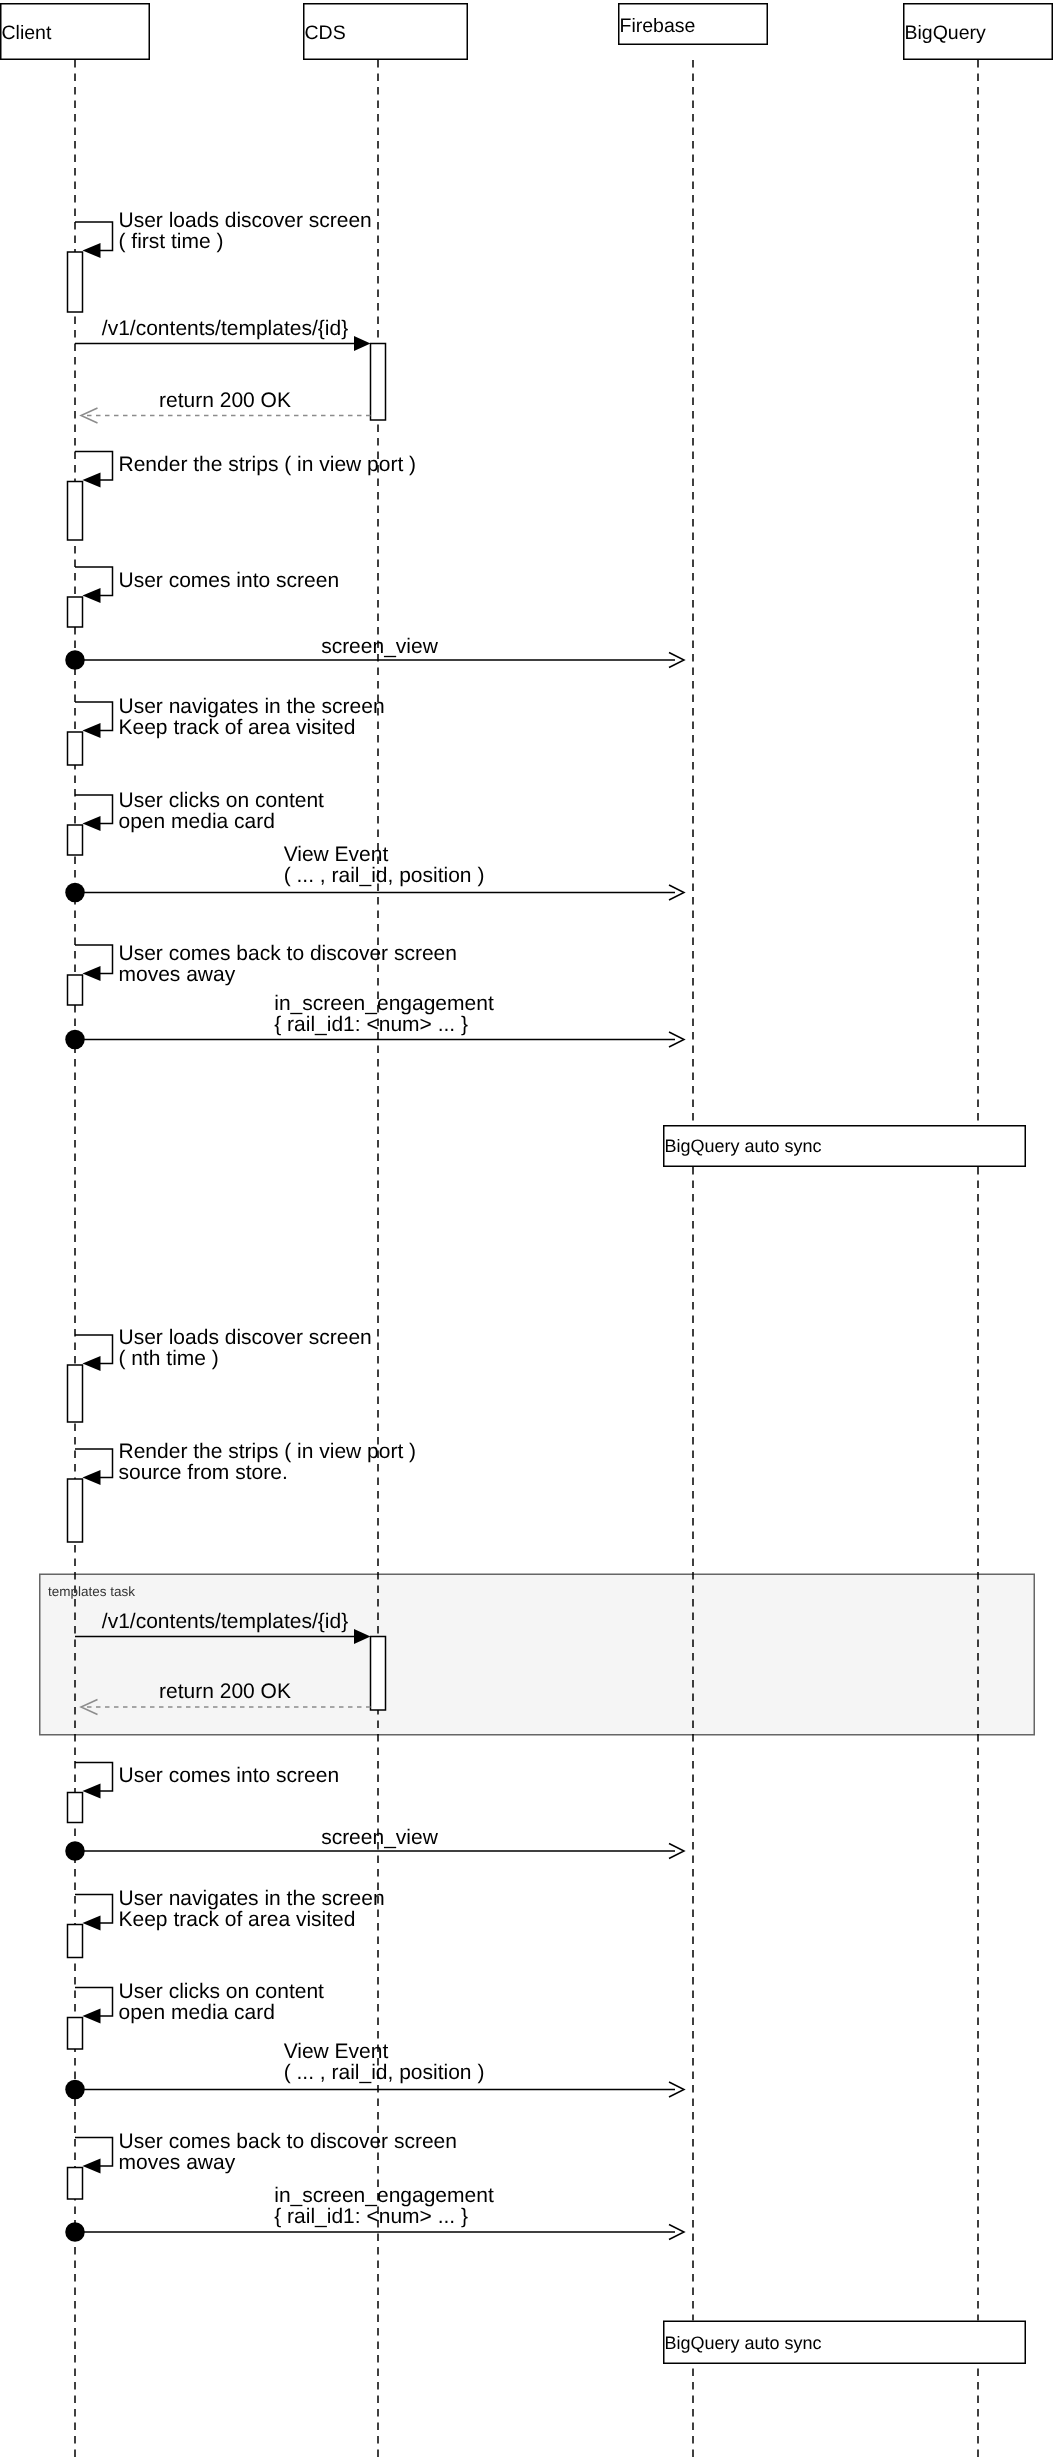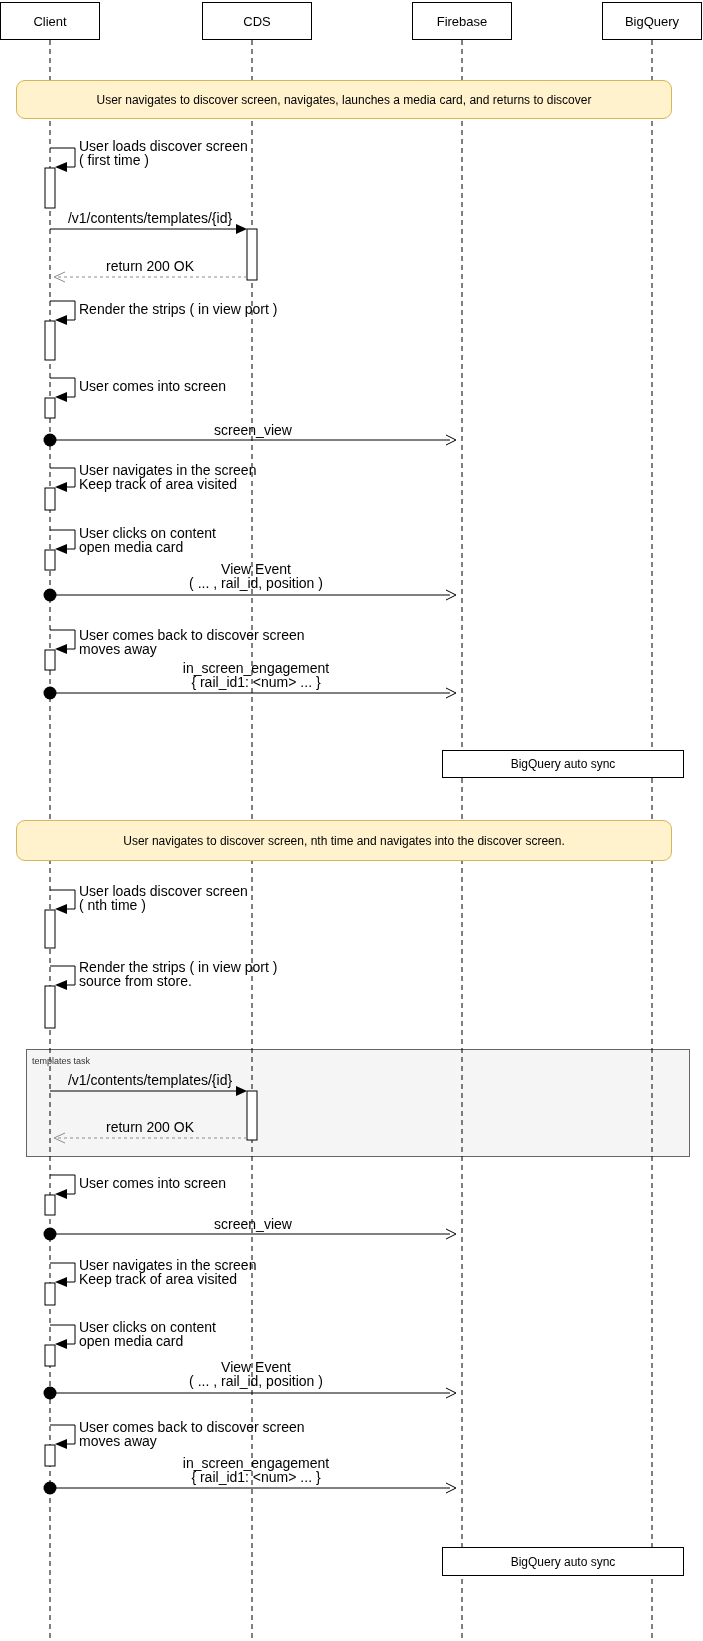--- a/index.html
+++ b/index.html
@@ -3,36 +3,36 @@
 <meta charset="utf-8">
 <style>
   html,body{margin:0;padding:0;background:#ffffff;}
   .stage{
     position:relative;width:703px;height:1641px;background:#ffffff;overflow:hidden;
     font-family:"Liberation Sans",sans-serif;color:#000;
   }
   .layer{position:absolute;left:0;top:0;pointer-events:none;}
   .box{
     position:absolute;background:#fff;border:1px solid #000;
-    display:flex;align-items:center;justify-content:center;
+    display:flex;align-items:center;justify-content:flex-start;
     font-size:13px;box-sizing:border-box;
   }
   .sync{font-size:12px;}
   .banner{
     position:absolute;left:16px;width:656px;border-radius:9px;
     display:flex;align-items:center;justify-content:center;text-align:center;
     font-size:12px;box-sizing:border-box;padding:0 20px;
   }
   .frame{
     position:absolute;box-sizing:border-box;
   }
   .lbl{
     position:absolute;font-size:14px;line-height:14px;white-space:pre-line;
   }
-  .c{transform:translateX(-50%);text-align:center;white-space:pre;}
+  .c{transform:translateX(-50%);white-space:pre;}
   .frame-lbl{position:absolute;font-size:9px;color:#333;}
 </style>
 </head>
 <body>
 
 <div class="stage">
 
   <div class="frame" style="left:26px;top:1049px;width:664px;height:108px;background:#F5F5F5;border:1px solid #666;"></div>
 
   <svg class="layer" width="703" height="1641">
@@ -158,29 +158,27 @@
       </g>
     </g>
   </svg>
 
   <div class="box" style="left:0;top:2px;width:100px;height:38px;">
       <span>Client</span>
     </div>
   <div class="box" style="left:202px;top:2px;width:110px;height:38px;">
       <span>CDS</span>
     </div>
-  <div class="box" style="left:412px;top:2px;width:100px;height:38px;">
+  <div class="box" style="left:412px;top:2px;width:100px;height:28px;">
       <span>Firebase</span>
     </div>
   <div class="box" style="left:602px;top:2px;width:100px;height:38px;">
       <span>BigQuery</span>
     </div>
 
-  <div class="banner" style="top:80px;height:39px;background:#FFF2CC;border:1px solid #D6B656;">User navigates to discover screen, navigates, launches a media card, and returns to discover</div>
-  <div class="banner" style="top:820px;height:41px;background:#FFF2CC;border:1px solid #D6B656;">User navigates to discover screen, nth time and navigates into the discover screen.</div>
 
   <div class="box sync" style="left:442px;top:750px;width:242px;height:28px;">BigQuery auto sync</div>
   <div class="box sync" style="left:442px;top:1547px;width:242px;height:29px;">BigQuery auto sync</div>
 
   <div class="frame-lbl" style="left:32px;top:1056px;">templates task</div>
 
   <div class="lbl" style="left:79px;top:139px;">User loads discover screen
 ( first time )</div>
   <div class="lbl c" style="left:150px;top:211px;">/v1/contents/templates/{id}</div>
   <div class="lbl c" style="left:150px;top:259px;">return 200 OK</div>

